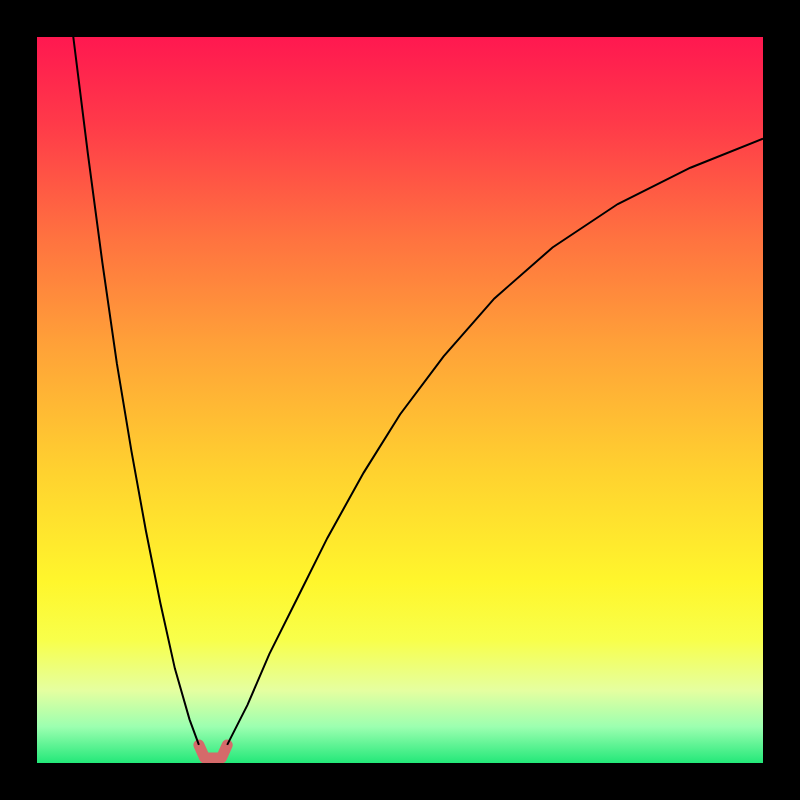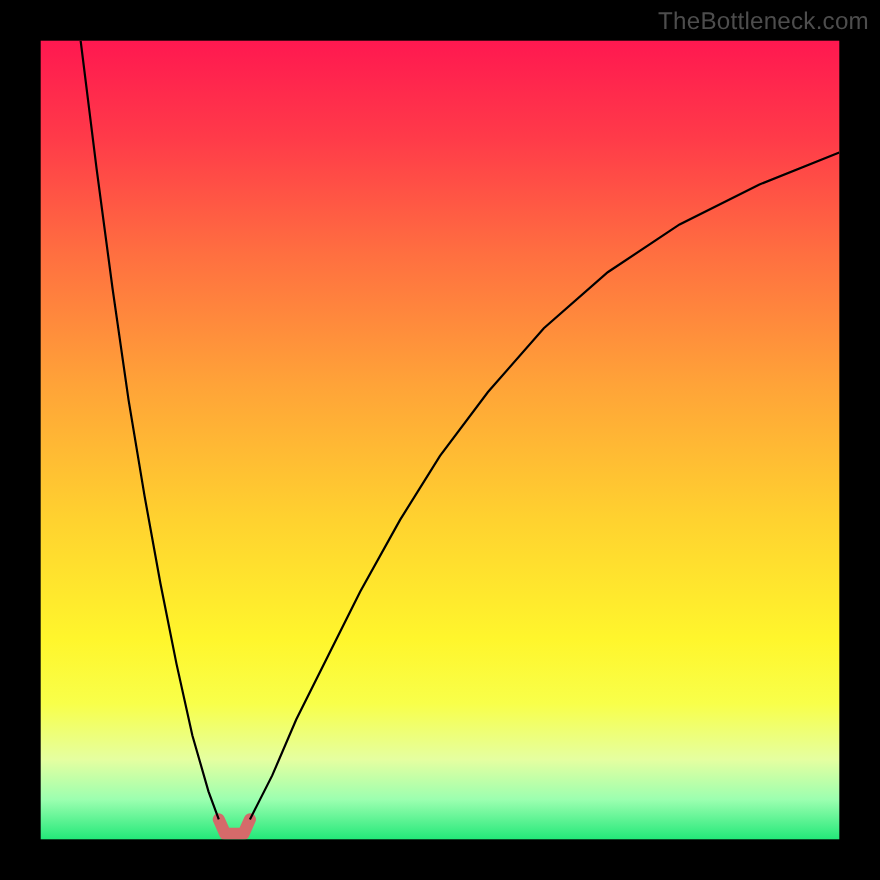--- a/index.html
+++ b/index.html
@@ -63,14 +63,13 @@
         <path id="valley-path" fill="none" stroke="#d56a6a" stroke-width="11" stroke-linecap="round" stroke-linejoin="round" d="M161.9 707.9 L167.7 720.9 L184.4 720.9 L190.2 707.9"></path>
       </g>
       <g>
         <path id="left-path" fill="none" stroke="#000" stroke-width="2" d="M36.3 0.0 L50.8 116.2 L65.3 225.1 L79.9 326.7 L94.4 413.8 L108.9 493.7 L123.4 566.3 L137.9 631.6 L152.5 682.4 L161.9 707.9"></path>
       </g>
       <g>
         <path id="right-path" fill="none" stroke="#000" stroke-width="2" d="M190.2 707.9 L210.5 667.9 L232.3 617.1 L261.4 559.0 L290.4 500.9 L326.7 435.6 L363.0 377.5 L406.6 319.4 L457.4 261.4 L515.5 210.5 L580.8 167.0 L653.4 130.7 L726.0 101.6"></path>
       </g>
     </svg>
   </div>
-  <div class="watermark">TheBottleneck.com</div>
 </div>
 
 </body></html>

